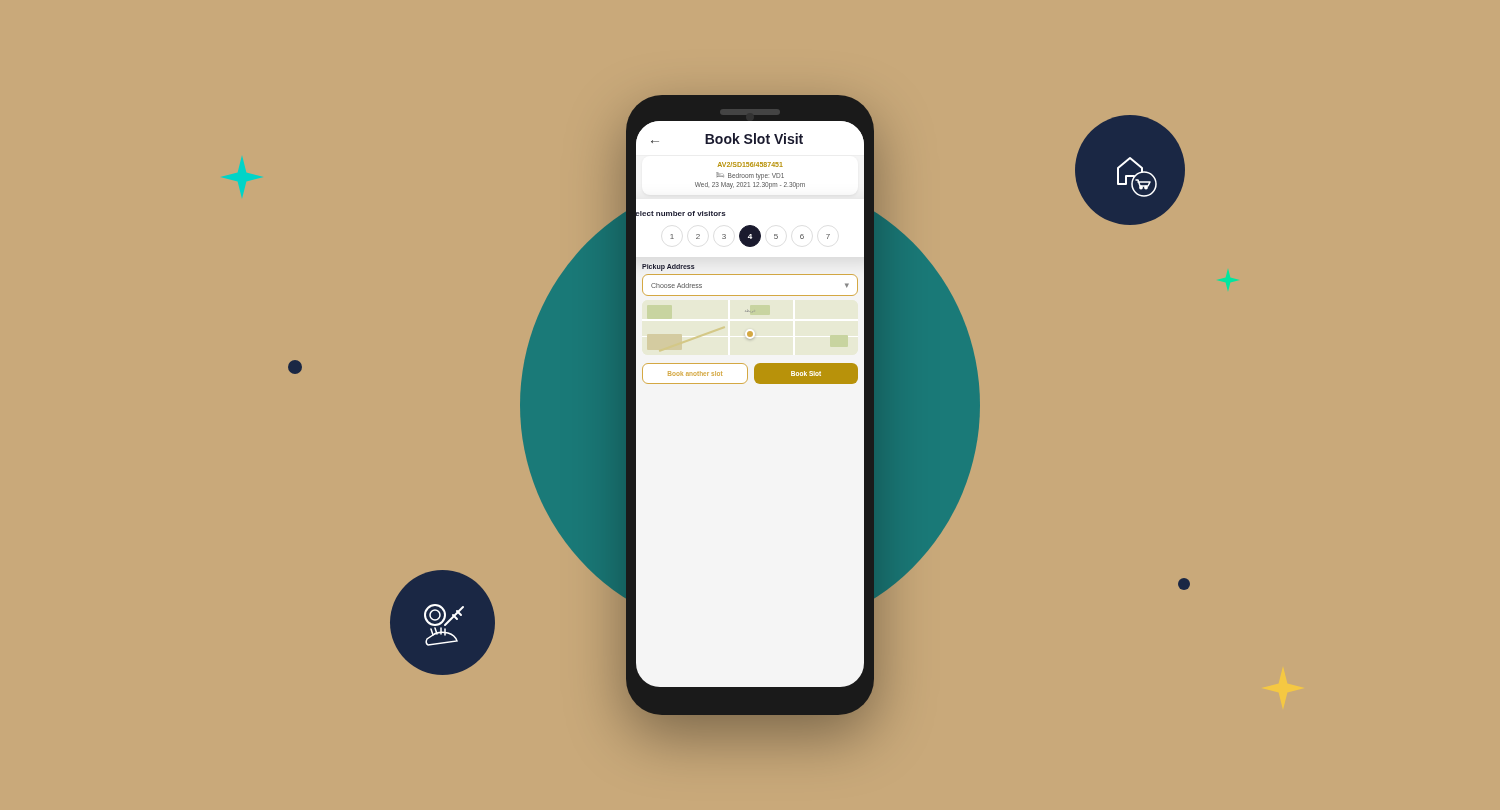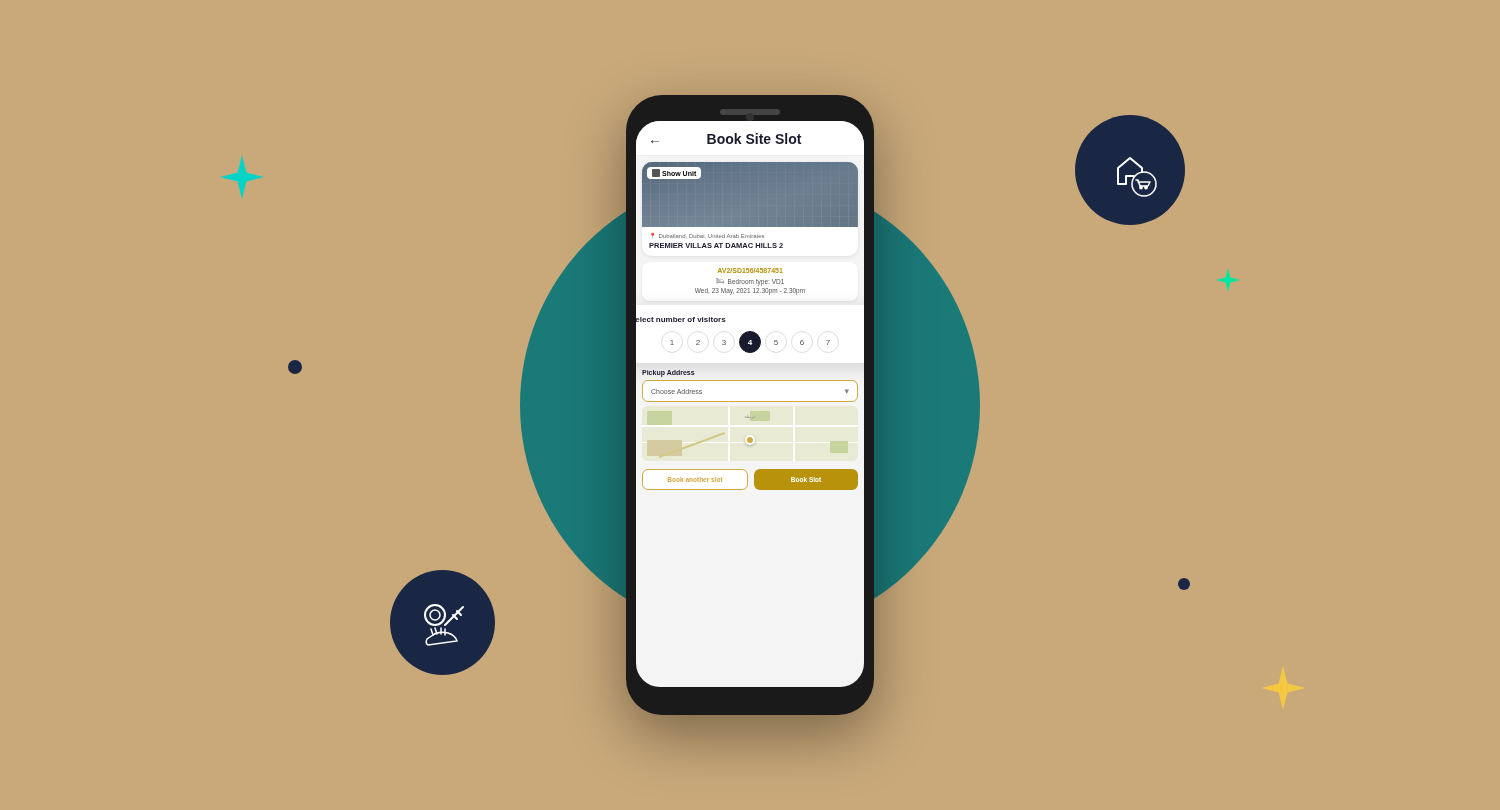--- a/index.html
+++ b/index.html
@@ -502,39 +502,23 @@
 <div class="phone-frame">
   <div class="phone-camera"></div>
   <div class="phone-notch-area">
     <div class="phone-notch"></div>
   </div>
 
   <div class="phone-screen">
 
     <div class="app-header">
       <span class="back-arrow">←</span>
-      <span class="app-title">Book Site Slot</span>
+      <span class="app-title">Book Slot Visit</span>
     </div>
 
-    <div class="property-card">
-      <div class="property-image">
-        <div class="building-img" style="position:absolute;inset:0;"></div>
-        <div class="show-unit-badge" style="position:relative;z-index:1;">
-          <div class="show-unit-icon"></div>
-          <span>Show Unit</span>
-        </div>
-      </div>
-      <div class="property-info">
-        <div class="property-location">
-          <span>📍</span>
-          <span>Dubailand, Dubai, United Arab Emirates</span>
-        </div>
-        <div class="property-name">PREMIER VILLAS AT DAMAC HILLS 2</div>
-      </div>
-    </div>
 
     <div class="booking-details">
       <div class="booking-id">AV2/SD156/4587451</div>
       <div class="booking-row">
         <span class="booking-icon">🛏</span>
         <span>Bedroom type: VD1</span>
       </div>
       <div class="booking-row">
         <span>Wed, 23 May, 2021   12.30pm - 2.30pm</span>
       </div>

